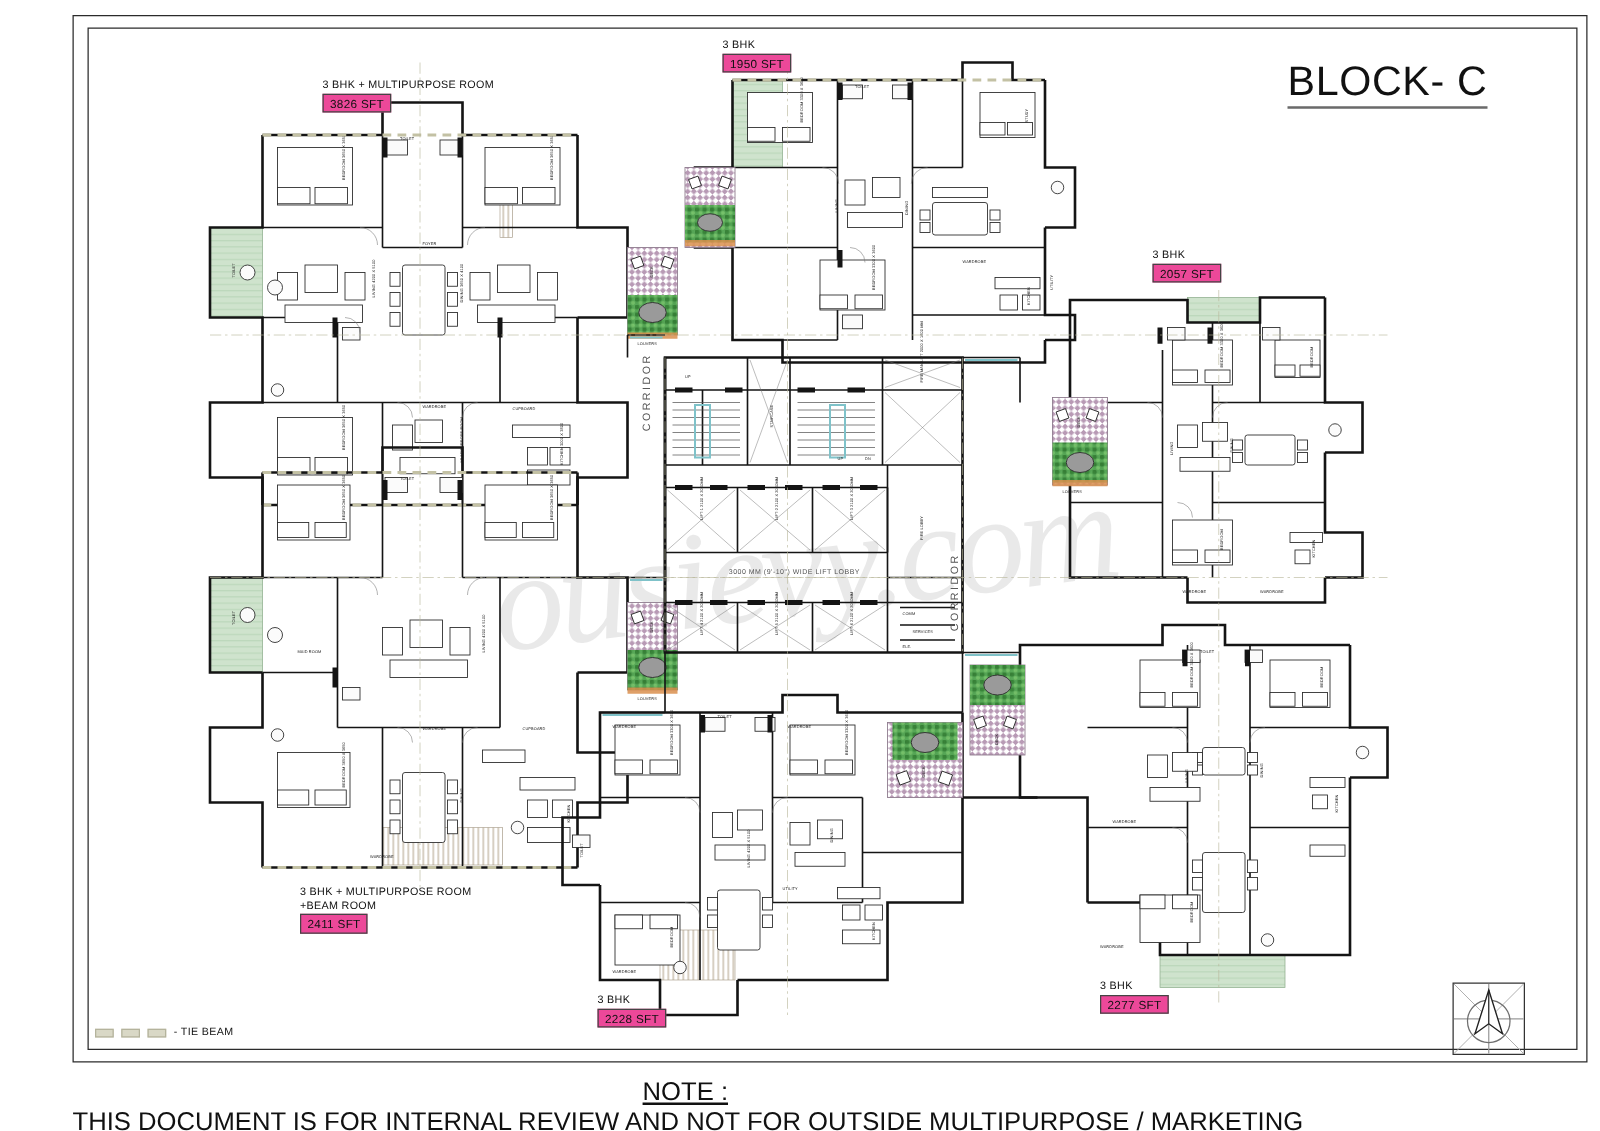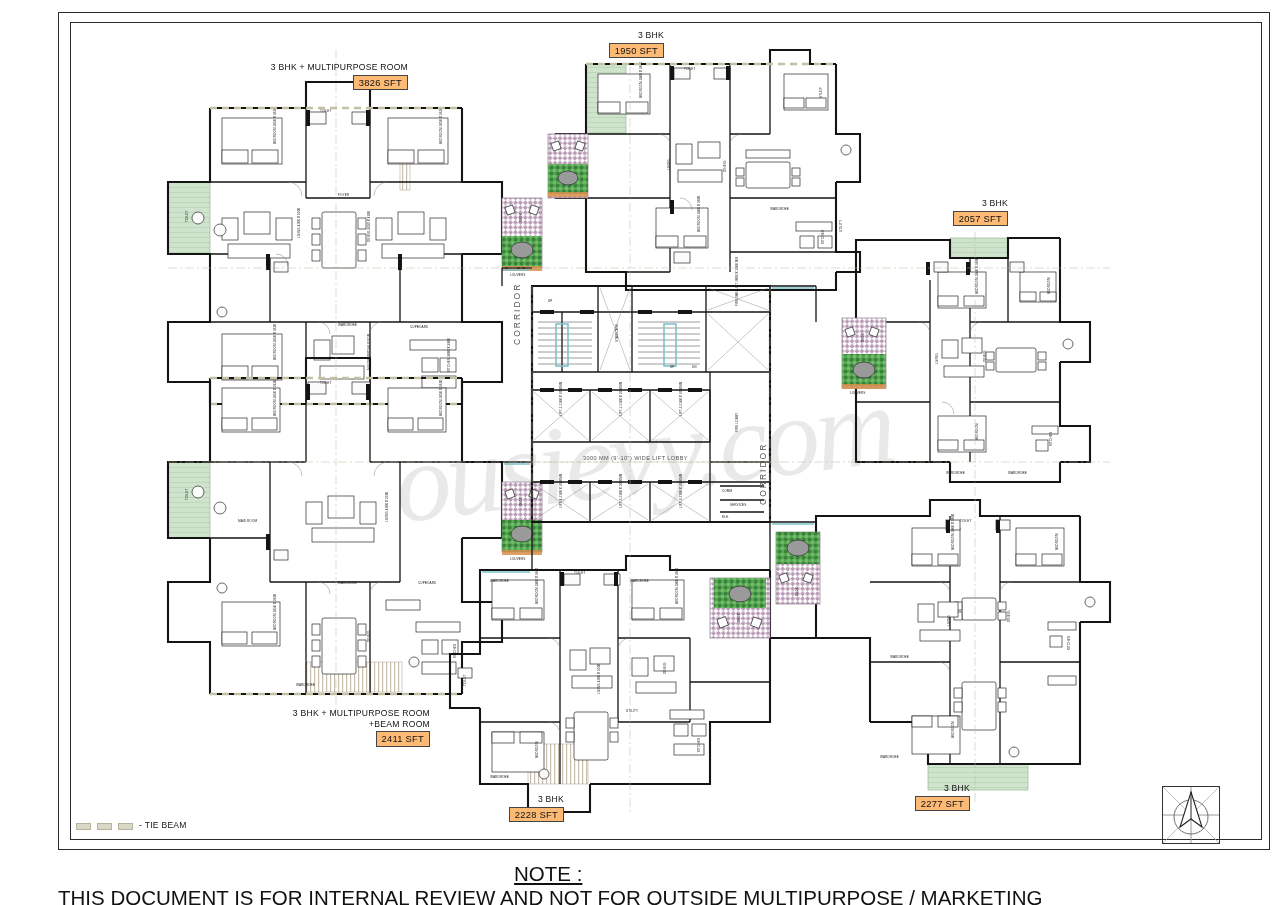--- a/index.html
+++ b/index.html
@@ -35,25 +35,25 @@
   #watermark{position:absolute;left:395px;top:395px;width:420px;height:160px;
       font-size:112px;color:rgba(120,120,120,.16);font-family:"Liberation Serif",serif;
       font-style:italic;letter-spacing:-4px;white-space:nowrap;pointer-events:none;
       transform:rotate(-7deg);}
 
   
   #plan-canvas{position:absolute;left:70px;top:22px;width:1192px;height:818px;}
   svg{display:block;}
 
   
-  .callout{position:absolute;text-align:right;font-size:8.6px;line-height:1.25;
+  .callout{position:absolute;text-align:left;font-size:8.6px;line-height:1.25;
       letter-spacing:.25px;white-space:nowrap;}
   .callout .ln{display:block;}
   .callout .area{display:inline-block;margin-top:2px;border:1px solid #444;
-      padding:1px 5px 1px 5px;font-size:9.4px;background:#fdba74;}
+      padding:1px 5px 1px 5px;font-size:9.4px;background:#ec4899;}
 
   #cal-tl{left:258px;top:62px;width:150px;}
   #cal-tc{left:578px;top:30px;width:86px;}
   #cal-r {left:922px;top:198px;width:86px;}
   #cal-bl{left:240px;top:708px;width:190px;}
   #cal-bc{left:478px;top:794px;width:86px;}
   #cal-br{left:880px;top:783px;width:90px;}
 
   
   .vtext{position:absolute;font-size:8.5px;letter-spacing:2px;color:#555;
@@ -775,20 +775,21 @@
     <line x1="98" y1="440" x2="1040" y2="440"></line>
     <line x1="266" y1="28" x2="266" y2="690"></line>
     <line x1="560" y1="28" x2="560" y2="790"></line>
     <line x1="905" y1="210" x2="905" y2="780"></line>
   </g>
 
 </svg>
 </div>
 
 <div id="block-title-wrap">
+  <div id="block-title">BLOCK- C</div>
   <div id="block-title-rule"></div>
 </div>
 
 <div class="callout" id="cal-tl">
   <span class="ln">3 BHK + MULTIPURPOSE ROOM</span>
   <span class="area">3826 SFT</span>
 </div>
 
 <div class="callout" id="cal-tc">
   <span class="ln">3 BHK</span>

